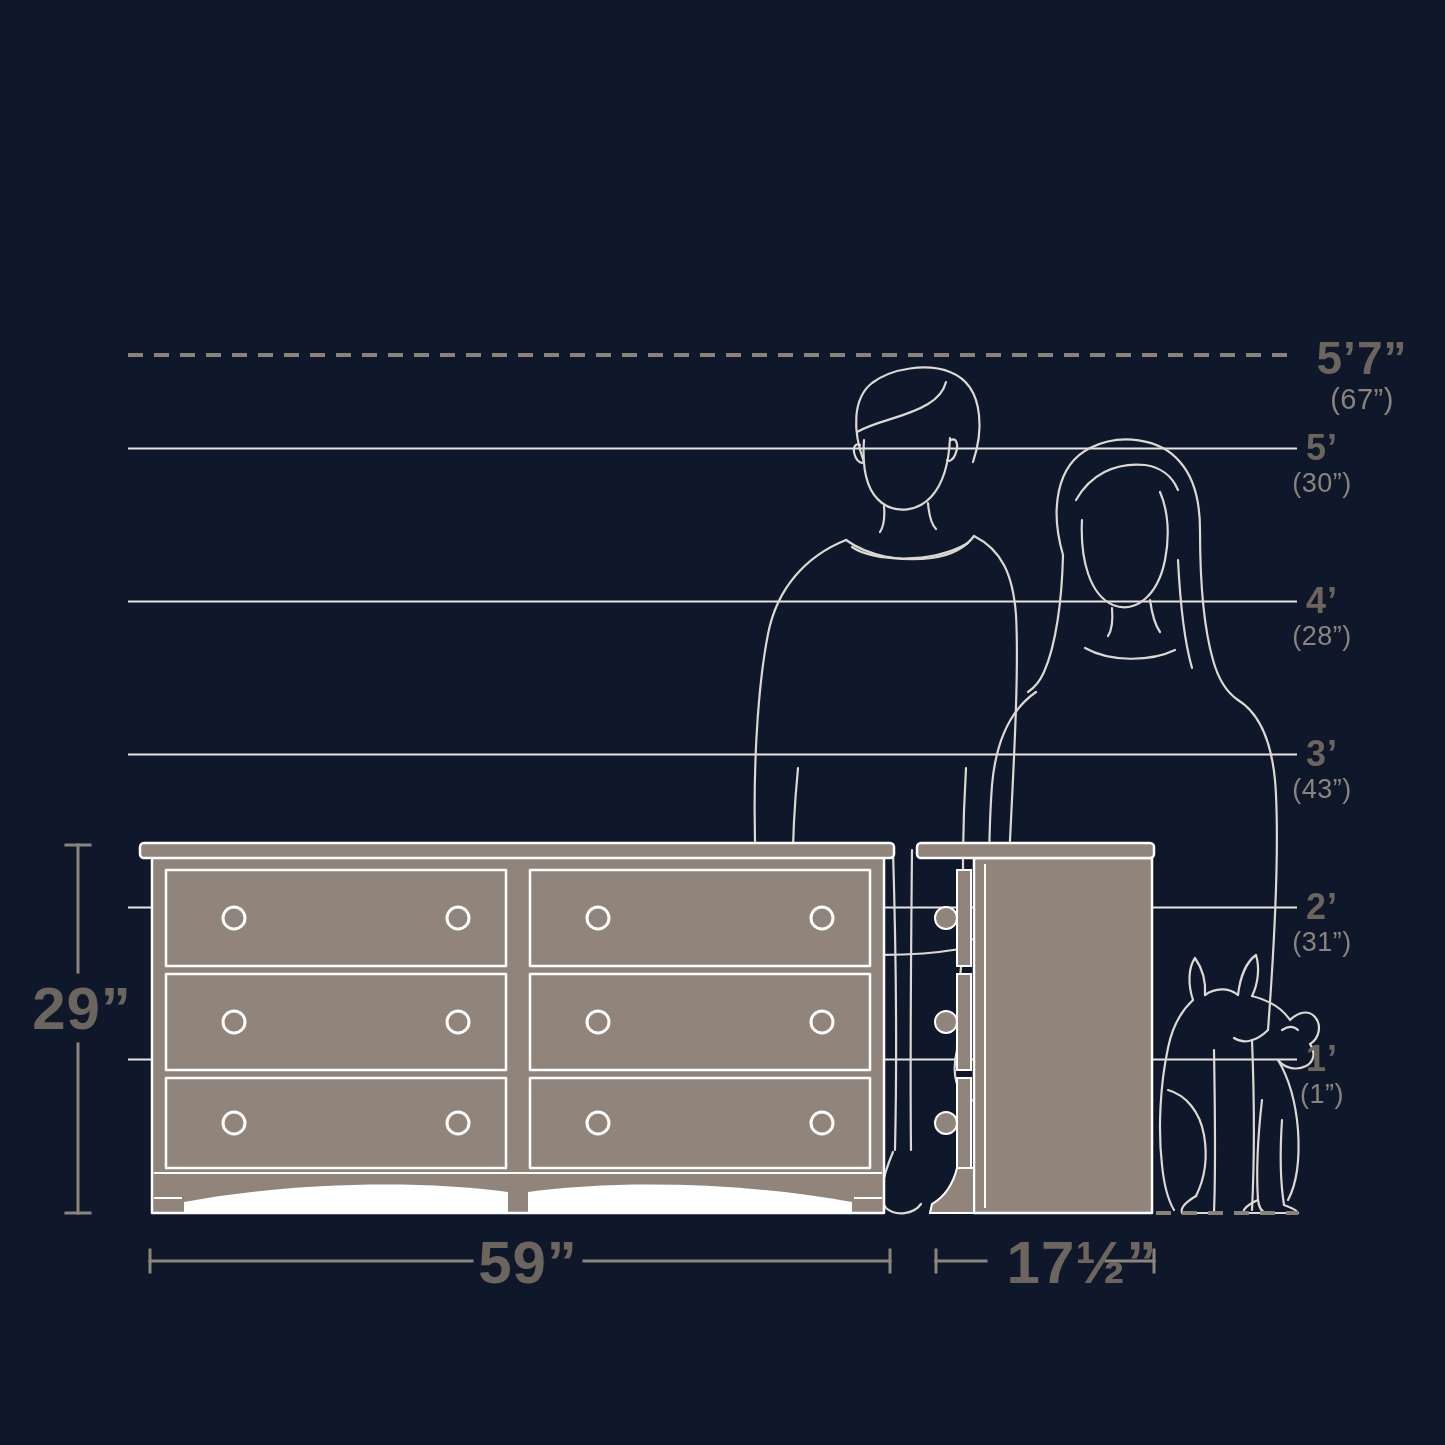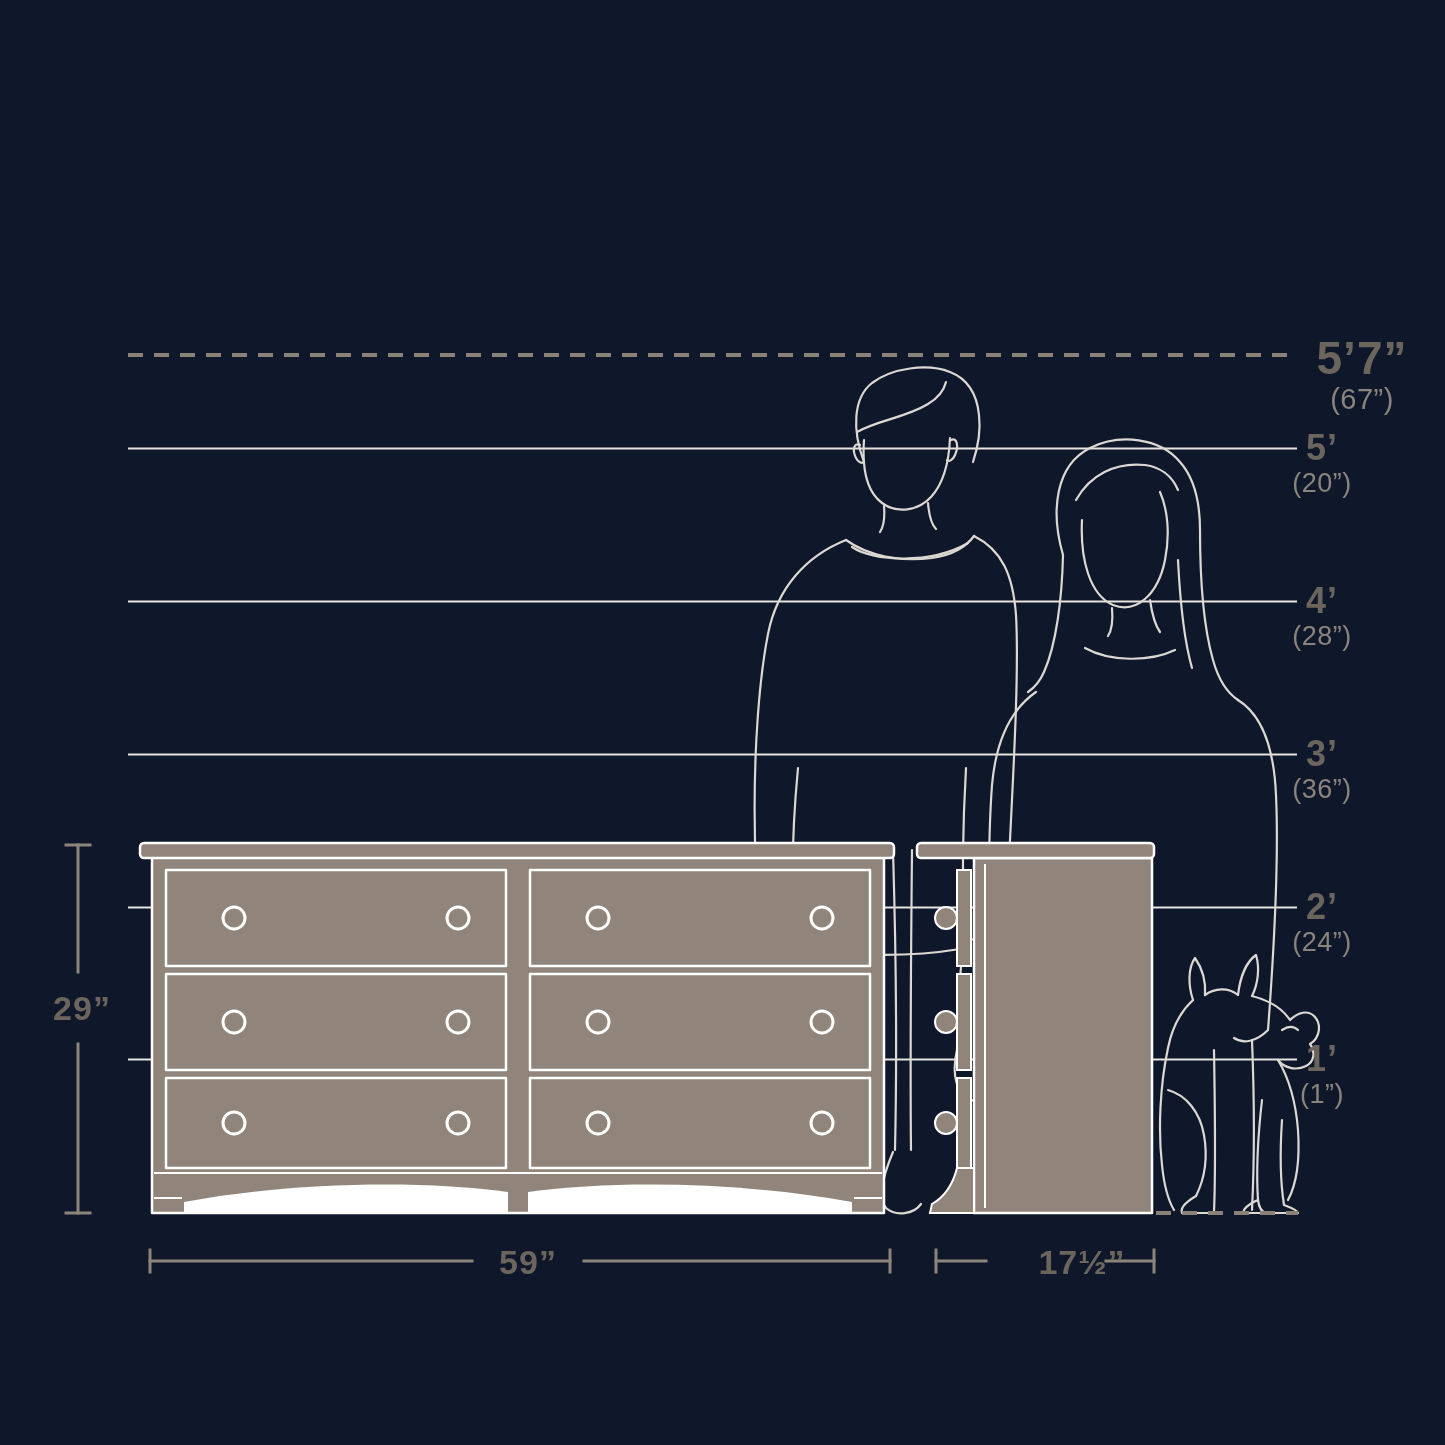--- a/index.html
+++ b/index.html
@@ -15,21 +15,21 @@
   .fill-taupe{fill:var(--taupe);}
   .stroke-white{stroke:#ffffff;stroke-width:2.5;stroke-linejoin:round;}
   .thinwhite{stroke:#ffffff;stroke-width:2;fill:none;}
   .cutwhite{fill:#ffffff;stroke:none;}
   .hmark{position:absolute;transform:translateX(-50%);text-align:center;color:var(--text_primary);white-space:nowrap;}
   .hmark .hp{font-weight:bold;font-size:36px;line-height:38px;letter-spacing:1px;}
   .hmark .hs{font-size:27px;line-height:32px;color:var(--text_secondary);letter-spacing:0.5px;}
   .hmark.major .hp{font-size:46px;line-height:48px;}
   .hmark.major .hs{font-size:29px;line-height:34px;}
   .dim-label{
-    position:absolute;transform:translate(-50%,-50%);font-weight:bold;font-size:34px;
+    position:absolute;transform:translate(-50%,-50%);font-weight:bold;font-size:60px;
     color:var(--text_primary);letter-spacing:1px;white-space:nowrap;
   }
 </style>
 </head>
 <body>
 
 <div class="stage">
 
   <svg width="1445" height="1445" viewBox="0 0 1445 1445">
 
@@ -164,33 +164,33 @@
       <line x1="1154" y1="1250" x2="1154" y2="1272"></line>
     </g>
   </svg>
 
   <div class="hmark major" style="left:1362px;top:334px;">
     <div class="hp">5’7”</div>
     <div class="hs">(67”)</div>
   </div>
   <div class="hmark" style="left:1322px;top:429px;">
     <div class="hp">5’</div>
-    <div class="hs">(20”)</div>
+    <div class="hs">(30”)</div>
   </div>
   <div class="hmark" style="left:1322px;top:582px;">
     <div class="hp">4’</div>
     <div class="hs">(28”)</div>
   </div>
   <div class="hmark" style="left:1322px;top:735px;">
     <div class="hp">3’</div>
-    <div class="hs">(36”)</div>
+    <div class="hs">(43”)</div>
   </div>
   <div class="hmark" style="left:1322px;top:888px;">
     <div class="hp">2’</div>
-    <div class="hs">(24”)</div>
+    <div class="hs">(31”)</div>
   </div>
   <div class="hmark" style="left:1322px;top:1040px;">
     <div class="hp">1’</div>
     <div class="hs">(1”)</div>
   </div>
 
   <div class="dim-label" style="left:82px;top:1008px;">29”</div>
   <div class="dim-label" style="left:528px;top:1262px;text-align:center;">59”</div>
   <div class="dim-label" style="left:1046px;top:1262px;margin-left:36px;">17½”</div>
 

